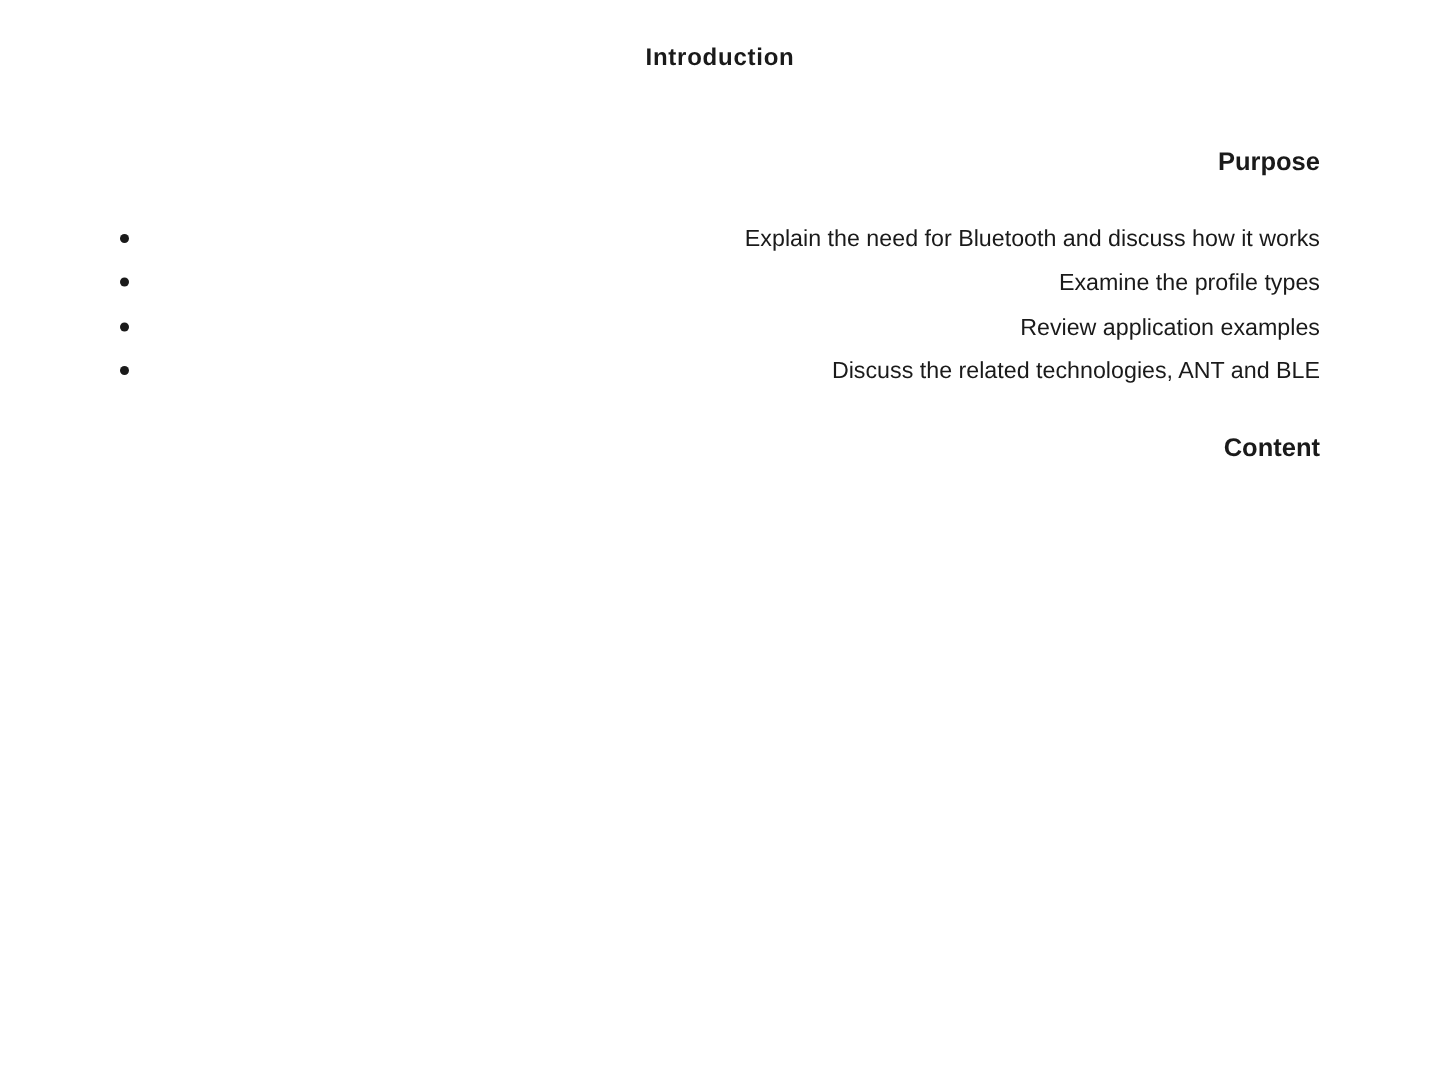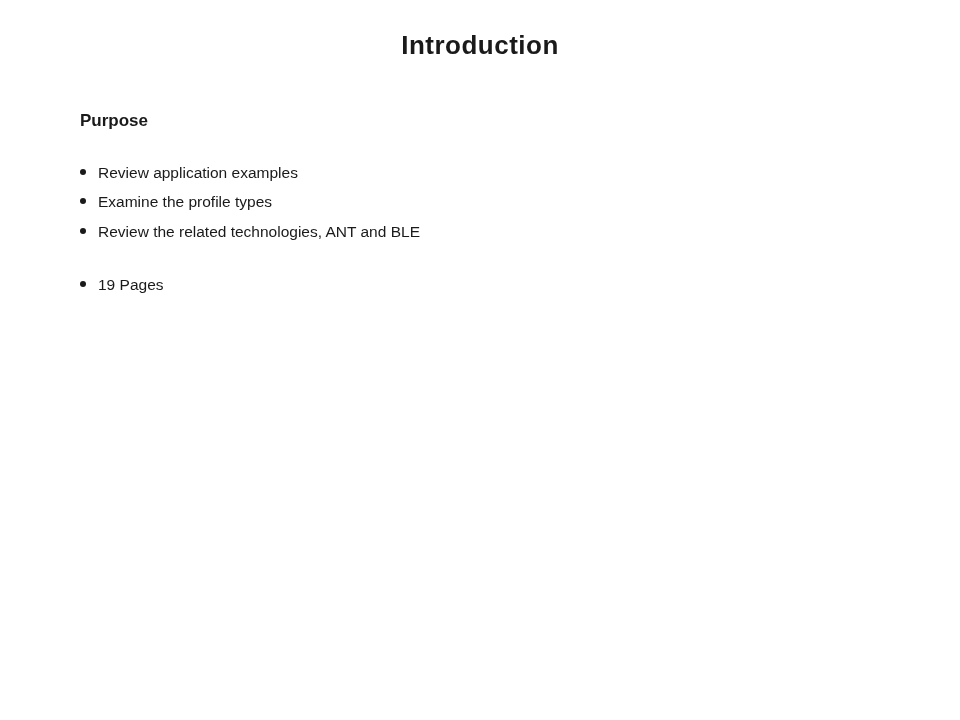--- a/index.html
+++ b/index.html
@@ -21,29 +21,30 @@
     .page {
       width: 960px;
       height: 720px;
       background: #ffffff;
       position: relative;
       padding: 20px 80px 40px 80px;
     }
 
     .page-title {
       text-align: center;
-      font-size: 26px;
+      font-size: 16px;
       font-weight: bold;
       margin-bottom: 50px;
       margin-top: 10px;
       letter-spacing: 0.5px;
     }
 
     .section {
       margin-bottom: 30px;
+      text-align: right;
     }
 
     .section-heading {
       font-size: 17px;
       font-weight: bold;
       margin-bottom: 8px;
     }
 
     .bullet-list {
       list-style: none;
@@ -81,34 +82,33 @@
   <h1 class="page-title">Introduction</h1>
 
   <div id="sections-container">
       <div class="section">
         <div class="section-heading">Purpose</div>
       </div>
       <div class="section">
         <ul class="bullet-list">
           <li>
             <span class="bullet-dot"></span>
-            <span class="bullet-text">Review application examples</span>
+            <span class="bullet-text">Explain the need for Bluetooth and discuss how it works</span>
           </li>
           <li>
             <span class="bullet-dot"></span>
             <span class="bullet-text">Examine the profile types</span>
           </li>
           <li>
             <span class="bullet-dot"></span>
-            <span class="bullet-text">Review the related technologies, ANT and BLE</span>
+            <span class="bullet-text">Review application examples</span>
+          </li>
+          <li>
+            <span class="bullet-dot"></span>
+            <span class="bullet-text">Discuss the related technologies, ANT and BLE</span>
           </li>
         </ul>
       </div>
       <div class="section">
-        <ul class="bullet-list">
-          <li>
-            <span class="bullet-dot"></span>
-            <span class="bullet-text">19 Pages</span>
-          </li>
-        </ul>
+        <div class="section-heading">Content</div>
       </div>
     </div>
 </div>
 
 </body></html>

